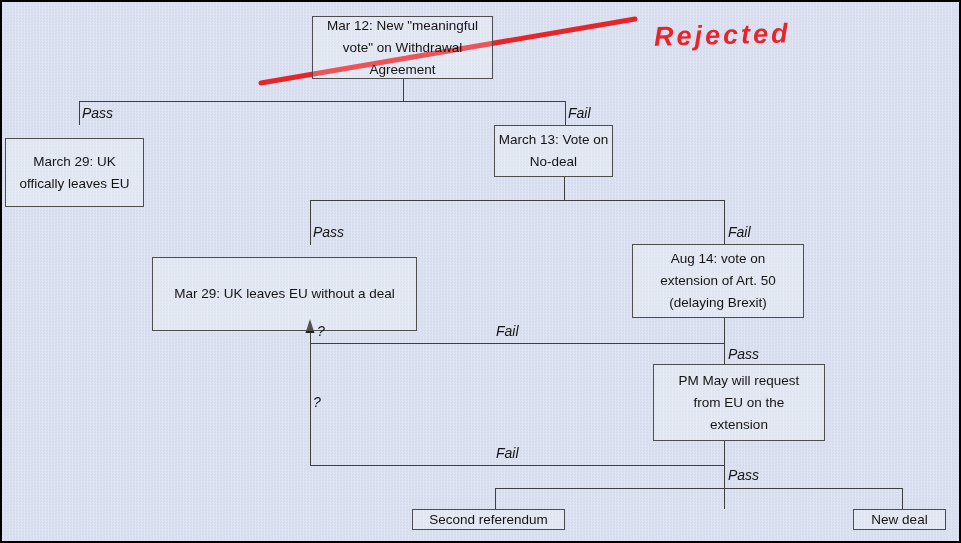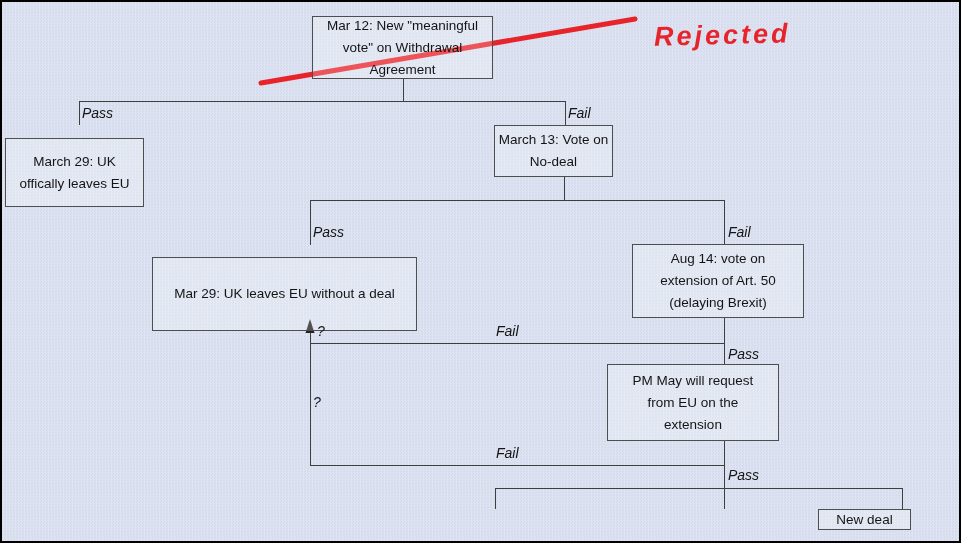--- a/index.html
+++ b/index.html
@@ -32,24 +32,24 @@
     font-size:13.5px; line-height:22px;
     color:#141414;
   }
   .node.small { line-height:16px; }
 
   #n-root       { left:310px; top:14px;  width:181px; height:63px; }
   #n-leave      { left:3px;   top:136px; width:139px; height:69px;text-align:center; }
   #n-nodealvote { left:492px; top:123px; width:119px; height:52px; }
   #n-nodealexit { left:150px; top:243px; width:265px; height:74px;margin-top:12px; }
   #n-art50      { left:630px; top:242px; width:172px; height:74px; }
-  #n-pmmay      { left:605px; top:362px; width:172px; height:77px; }
+  #n-pmmay      { left:651px; top:362px; width:172px; height:77px; }
   #n-secondref  { left:410px; top:507px; width:153px; height:21px; }
   #n-genelect   { left:632px; top:507px; width:170px; height:21px; }
-  #n-newdeal    { left:816px; top:507px; width:93px;  height:21px; }
+  #n-newdeal    { left:851px; top:507px; width:93px;  height:21px; }
 
   .elabel {
     position:absolute;
     font-size:14px; line-height:16px;
     color:#141414;
     white-space:nowrap;
     font-style:italic;
   }
   #lb-pass1 { left:80px;  top:103px; }
   #lb-fail1 { left:566px; top:103px; }
@@ -112,20 +112,21 @@
 offically leaves EU</div>
   <div class="node" id="n-nodealvote">March 13: Vote on
 No-deal</div>
   <div class="node" id="n-nodealexit">Mar 29: UK leaves EU without a deal</div>
   <div class="node" id="n-art50">Aug 14: vote on
 extension of Art. 50
 (delaying Brexit)</div>
   <div class="node" id="n-pmmay">PM May will request
 from EU on the
 extension</div>
+  <div class="node small" id="n-secondref">Second referendum</div>
   <div class="node small" id="n-newdeal">New deal</div>
 
   <span class="elabel" id="lb-pass1">Pass</span>
   <span class="elabel" id="lb-fail1">Fail</span>
   <span class="elabel" id="lb-pass2">Pass</span>
   <span class="elabel" id="lb-fail2">Fail</span>
   <span class="elabel" id="lb-q1">?</span>
   <span class="elabel" id="lb-fail3">Fail</span>
   <span class="elabel" id="lb-pass3">Pass</span>
   <span class="elabel" id="lb-q2">?</span>

